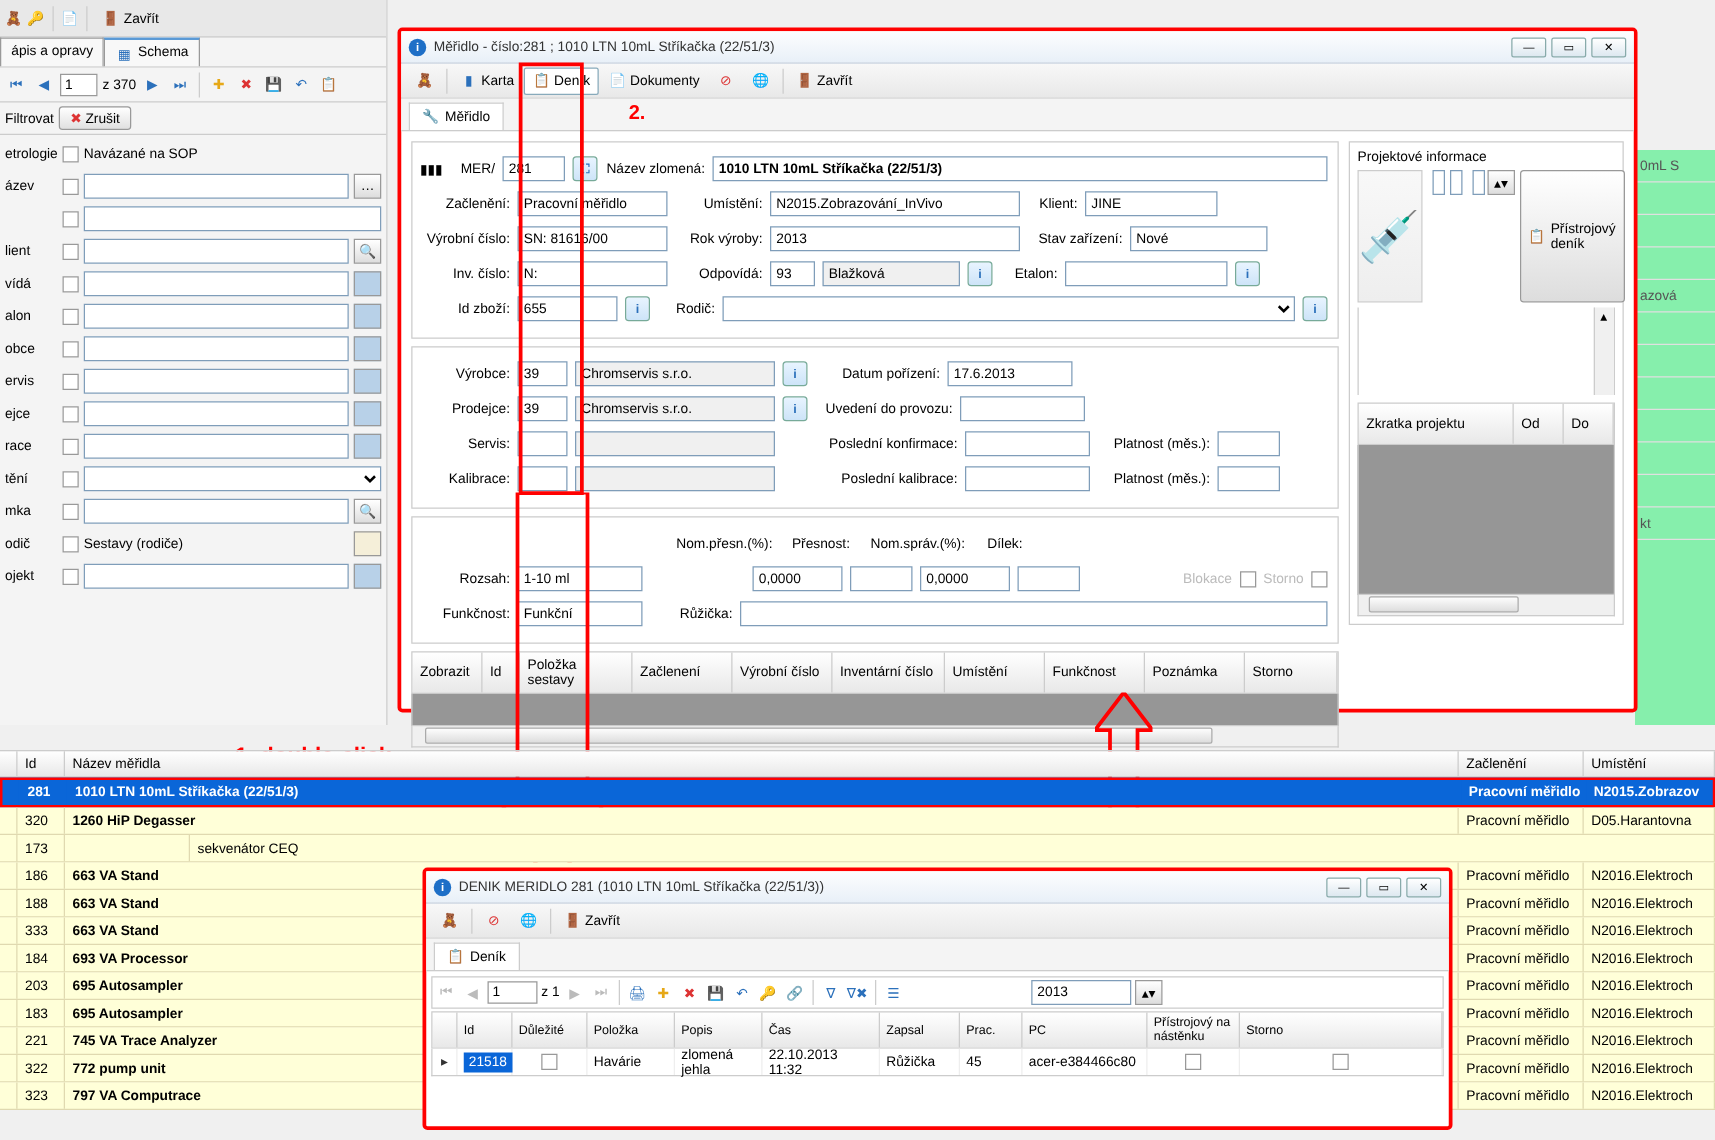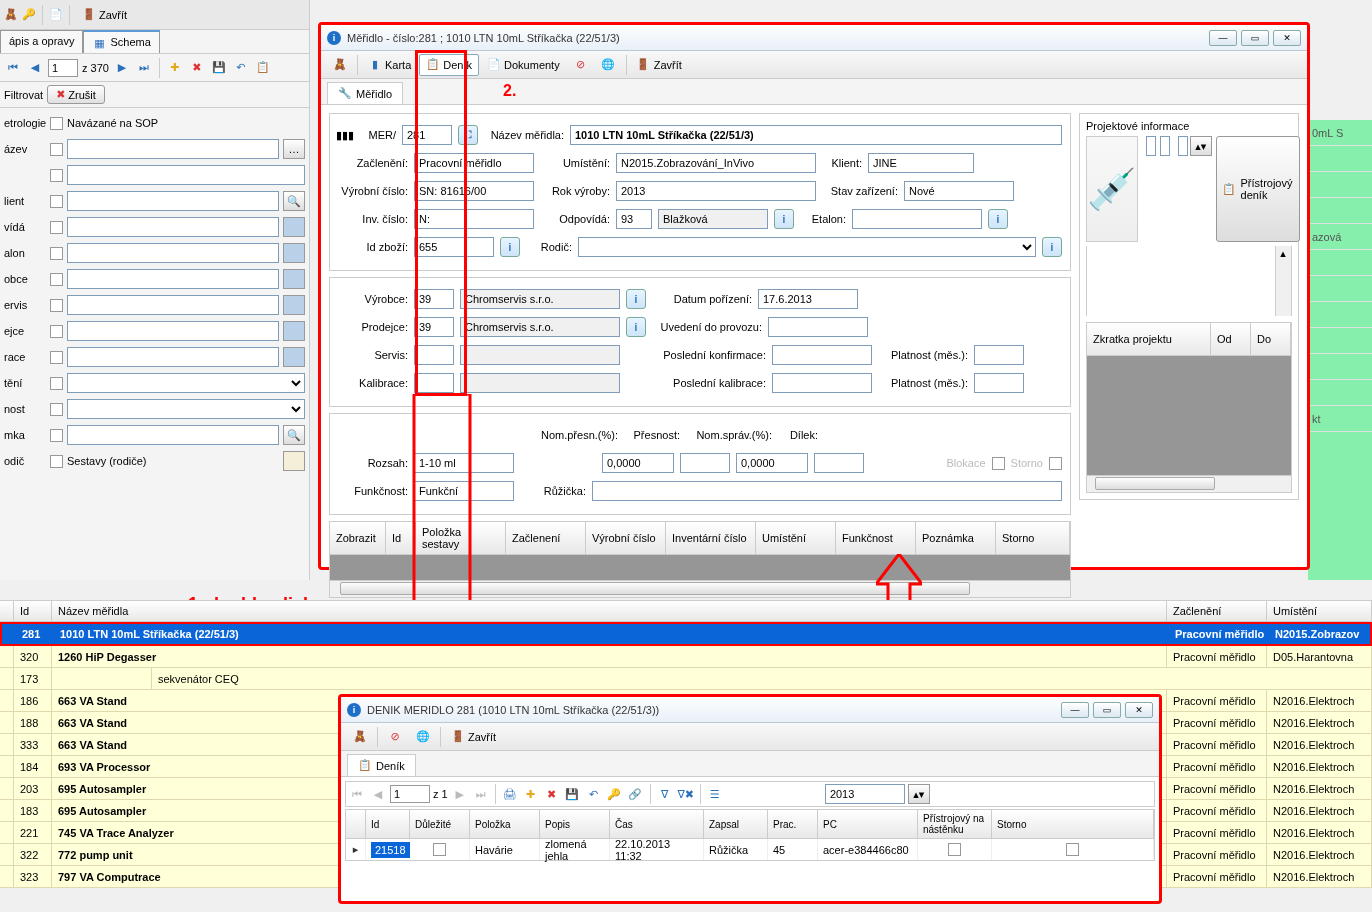--- a/index.html
+++ b/index.html
@@ -204,35 +204,36 @@
         <span class="chk"></span>
         <input class="form-input" style="">
         <span class="color-box blue"></span>
       </div>
     <div class="form-row">
         <span class="form-label">tění</span>
         <span class="chk"></span>
         <select class="form-input"></select>
       </div>
     <div class="form-row">
-        <span class="form-label">nost</span>
-        <span class="chk"></span>
-        <select class="form-input"></select>
-      </div>
-    <div class="form-row">
         <span class="form-label">mka</span>
         <span class="chk"></span>
         <input class="form-input" style="">
         <span class="small-btn">🔍</span>
       </div>
     <div class="form-row">
         <span class="form-label">odič</span>
         <span class="chk"></span>
         <span style="flex:1">Sestavy (rodiče)</span>
         <span class="color-box cream"></span>
+      </div>
+    <div class="form-row">
+        <span class="form-label">ojekt</span>
+        <span class="chk"></span>
+        <input class="form-input" style="">
+        <span class="color-box blue"></span>
       </div>
   </div>
 </div>
 
 <div class="right-edge">
   <div class="slab">0mL S</div>
   <div class="slab"></div>
     <div class="slab"></div>
   <div class="slab"></div>
   <div class="slab">azová</div>
@@ -291,21 +292,21 @@
       </div>
   </div>
   <div class="meridlo-body">
     <div class="meridlo-left">
       <div class="group-box">
         <div class="field-row">
           <span class="icon-sm">▮▮▮</span>
           <span class="fld-label" style="min-width:38px">MER/</span>
           <input class="fld-input" style="width: 50px;" value="281">
           <span class="info-btn">⛶</span>
-          <span class="fld-label" style="min-width:80px">Název měřidla:</span>
+          <span class="fld-label" style="min-width:80px">Název zlomená:</span>
           <input class="fld-input bold-title" style="flex: 1 1 0%;" value="1010 LTN 10mL Stříkačka (22/51/3)">
         </div>
         <div class="field-row">
           <span class="fld-label">Začlenění:</span>
           <input class="fld-input" style="width: 120px;" value="Pracovní měřidlo">
           <span class="fld-label">Umístění:</span>
           <input class="fld-input" style="width: 200px;" value="N2015.Zobrazování_InVivo">
           <span class="fld-label" style="min-width:40px">Klient:</span>
           <input class="fld-input" style="width: 106px;" value="JINE">
         </div>

